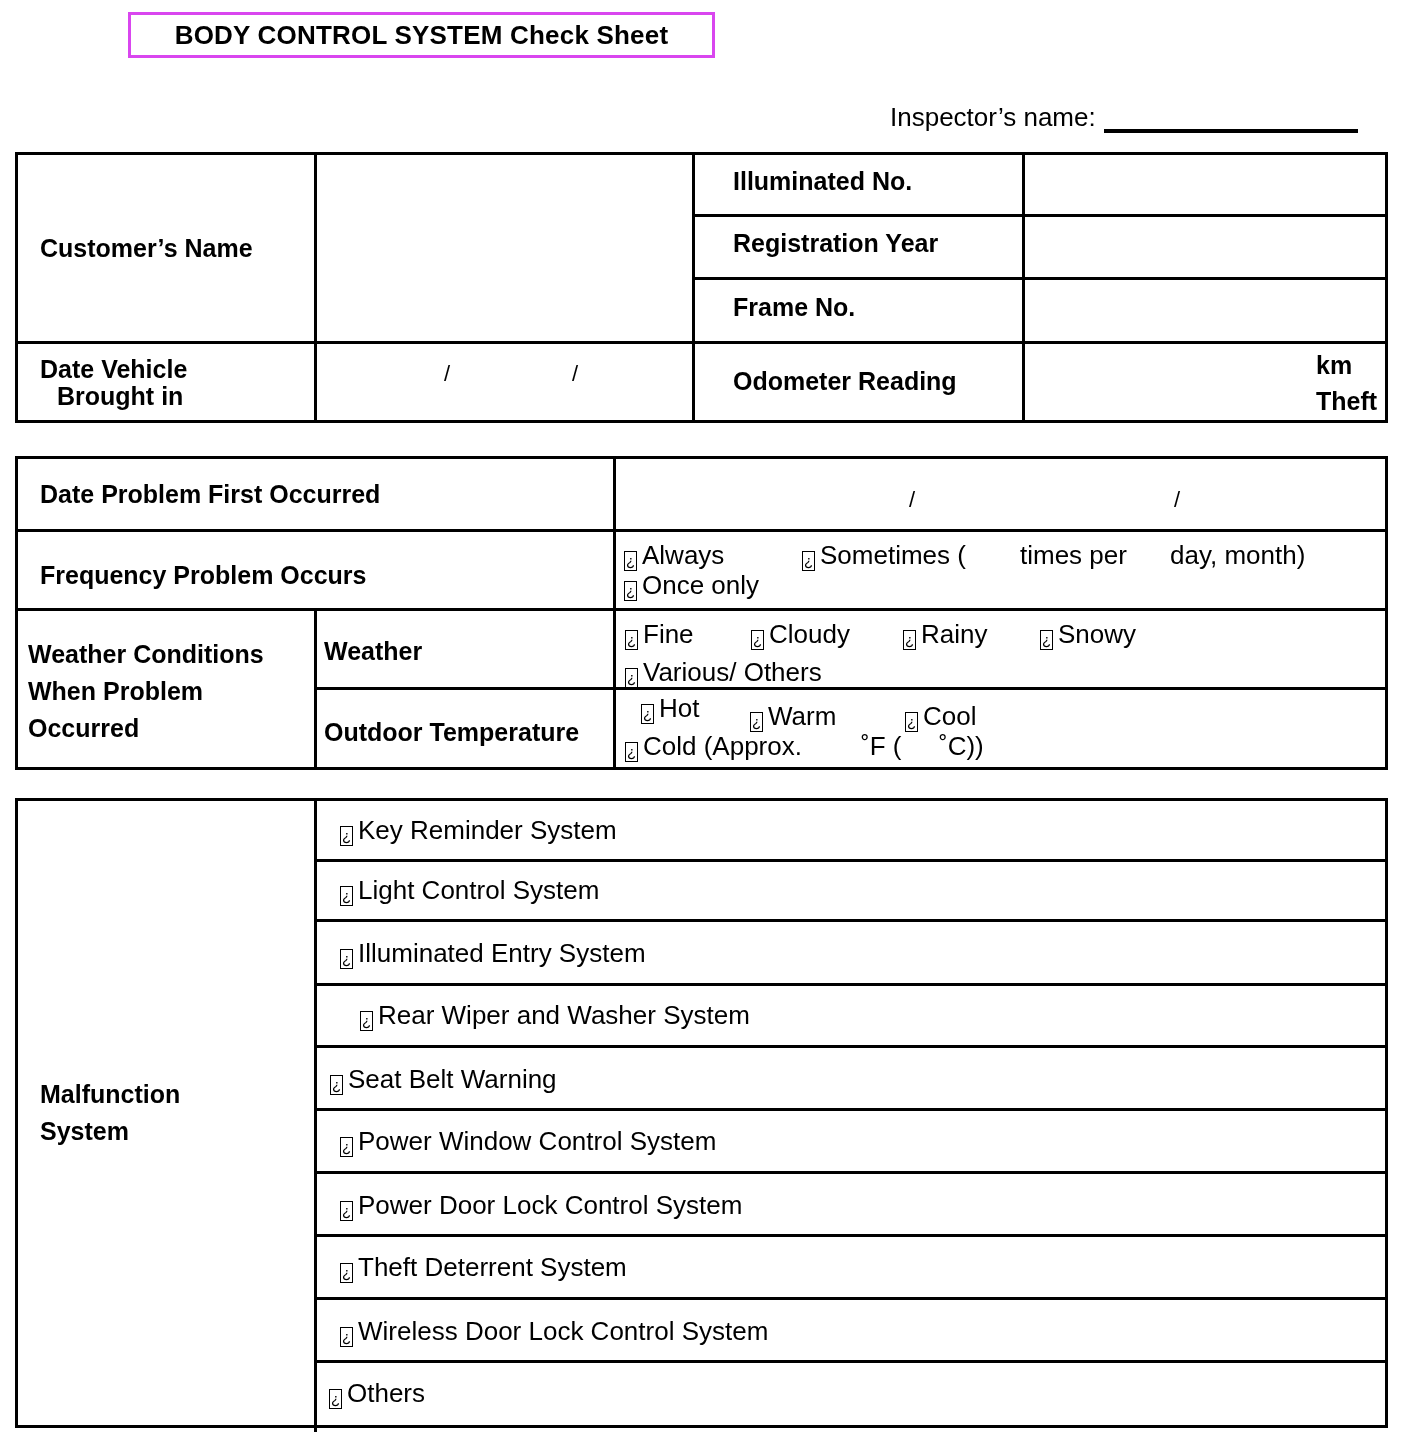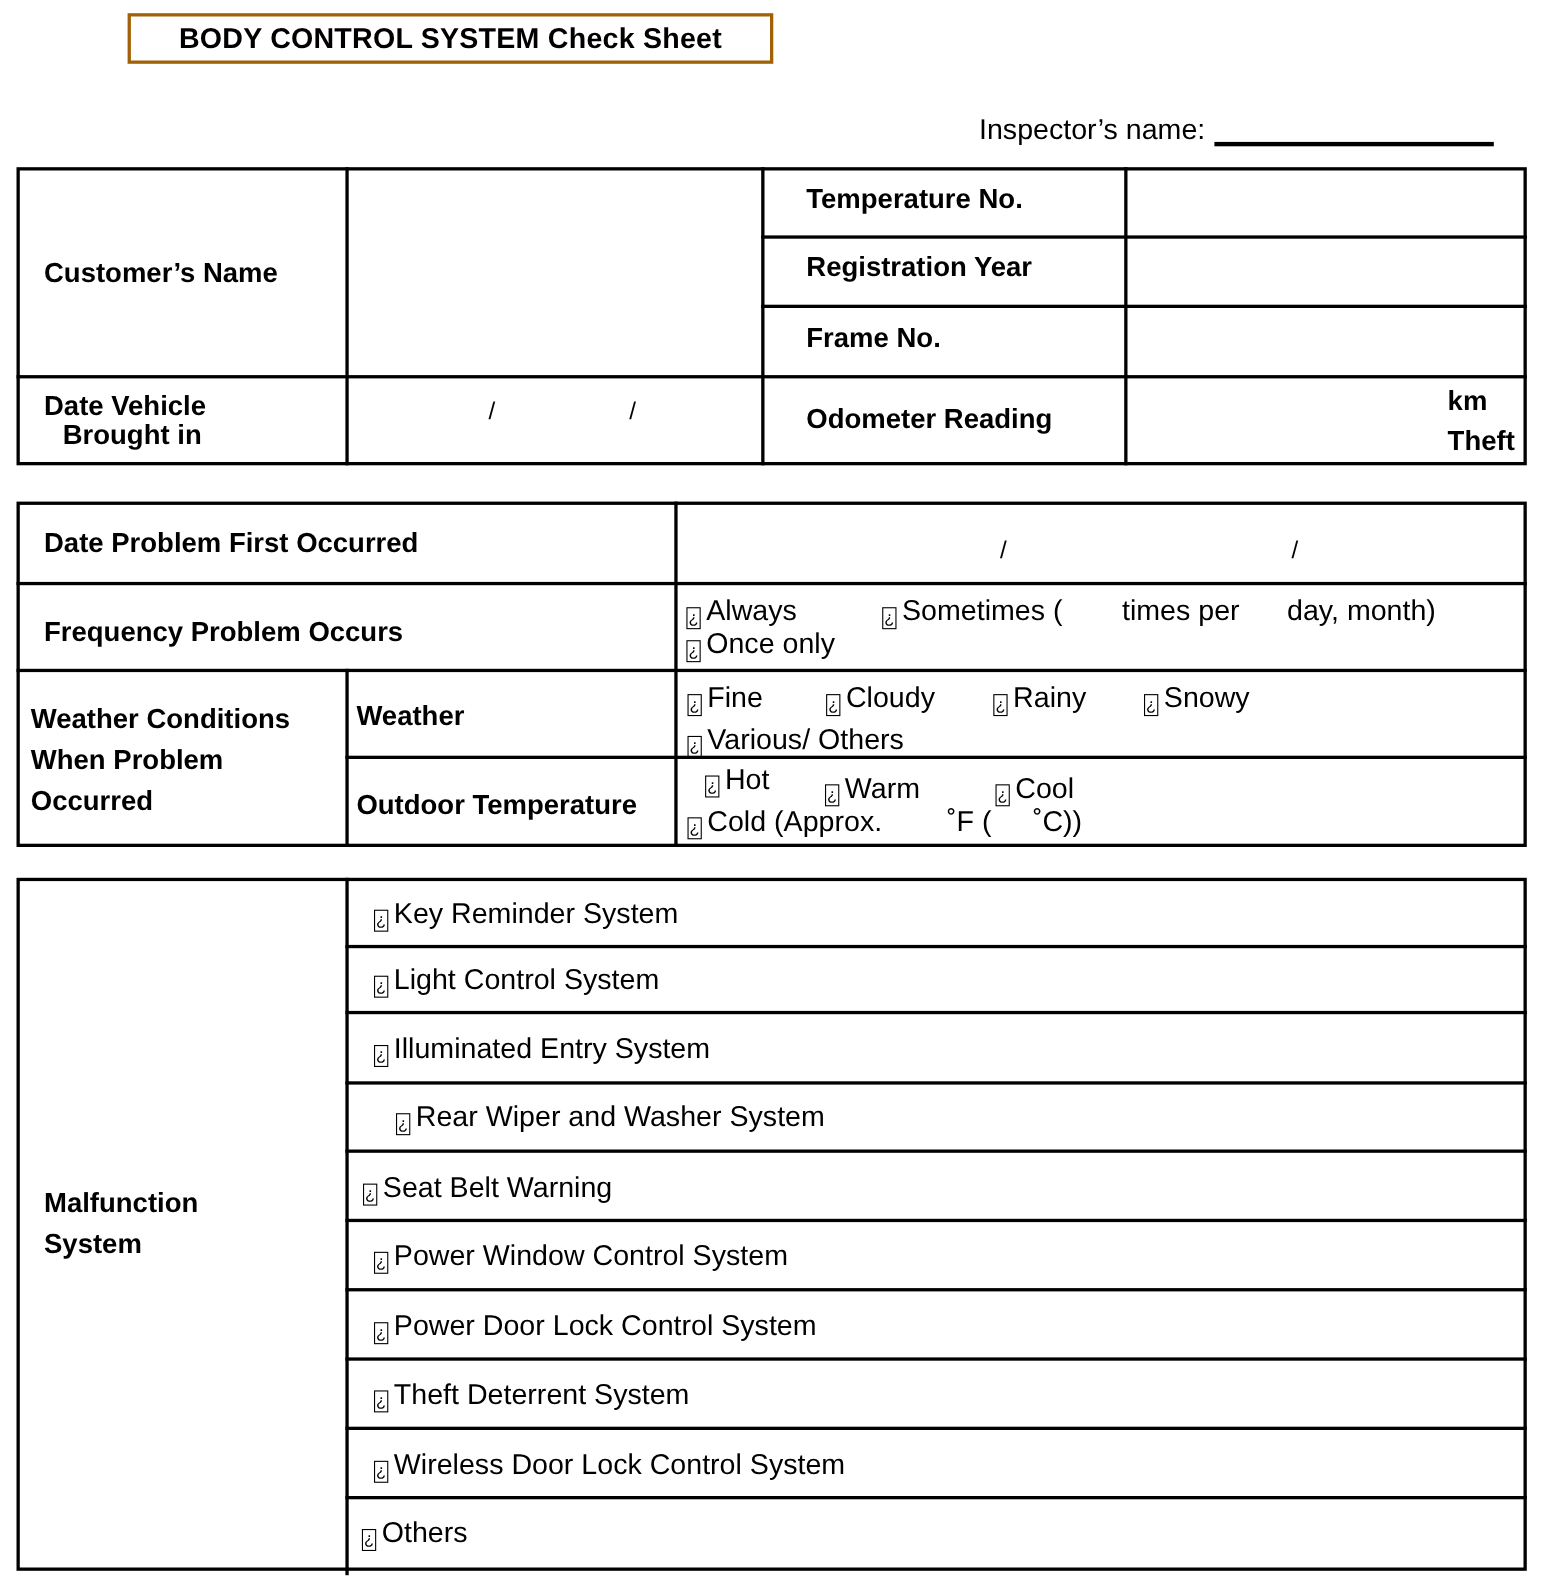--- a/index.html
+++ b/index.html
@@ -2,22 +2,22 @@
 <html><head>
   <meta charset="utf-8">
   <style>
     html, body { margin: 0; padding: 0; background: #ffffff; }
     body {
       width: 1408px; height: 1448px; position: relative; overflow: hidden;
       font-family: "Liberation Sans", "DejaVu Sans", sans-serif; color: #000;
     }
     .abs { position: absolute; }
     .title-box {
-      left: 116px; top: 12px; width: 581px; height: 40px;
-      border: 3px solid #a16207; box-sizing: content-box;
+      left: 128px; top: 12px; width: 581px; height: 40px;
+      border: 3px solid #d946ef; box-sizing: content-box;
       font-size: 26px; font-weight: bold; letter-spacing: 0.2px;
       display: flex; align-items: center; justify-content: center;
     }
     .inspector {
       left: 890px; top: 102px; font-size: 26px; display: flex; align-items: flex-end;
     }
     .inspector .line {
       display: inline-block; width: 254px; height: 26px;
       border-bottom: 4px solid #000; margin-left: 8px;
     }
@@ -47,21 +47,21 @@
 <div class="abs vline" style="left:314px; top:152px; height:271px;"></div>
 <div class="abs vline" style="left:692px; top:152px; height:271px;"></div>
 <div class="abs vline" style="left:1022px; top:152px; height:271px;"></div>
 <div class="abs hline" style="left:15px; top:341px; width:1373px;"></div>
 <div class="abs hline" style="left:692px; top:214px; width:696px;"></div>
 <div class="abs hline" style="left:692px; top:277px; width:696px;"></div>
 
 <div class="abs lbl cell" style="left:40px; top:155px; height:186px;">Customer’s Name</div>
 <div class="abs" style="left:317px; top:155px; width:375px; height:186px;"></div>
 
-<div class="abs lbl cell" style="left:733px; top:155px; height:52px;">Temperature No.</div>
+<div class="abs lbl cell" style="left:733px; top:155px; height:52px;">Illuminated No.</div>
 <div class="abs" style="left:1025px; top:155px; width:360px; height:59px;"></div>
 
 <div class="abs lbl cell" style="left:733px; top:217px; height:52px;">Registration Year</div>
 <div class="abs" style="left:1025px; top:217px; width:360px; height:60px;"></div>
 
 <div class="abs lbl cell" style="left:733px; top:280px; height:54px;">Frame No.</div>
 <div class="abs" style="left:1025px; top:280px; width:360px; height:61px;"></div>
 
 <div class="abs lbl" style="left:40px; top:356px; line-height:27px;">
   <div>Date Vehicle</div>

